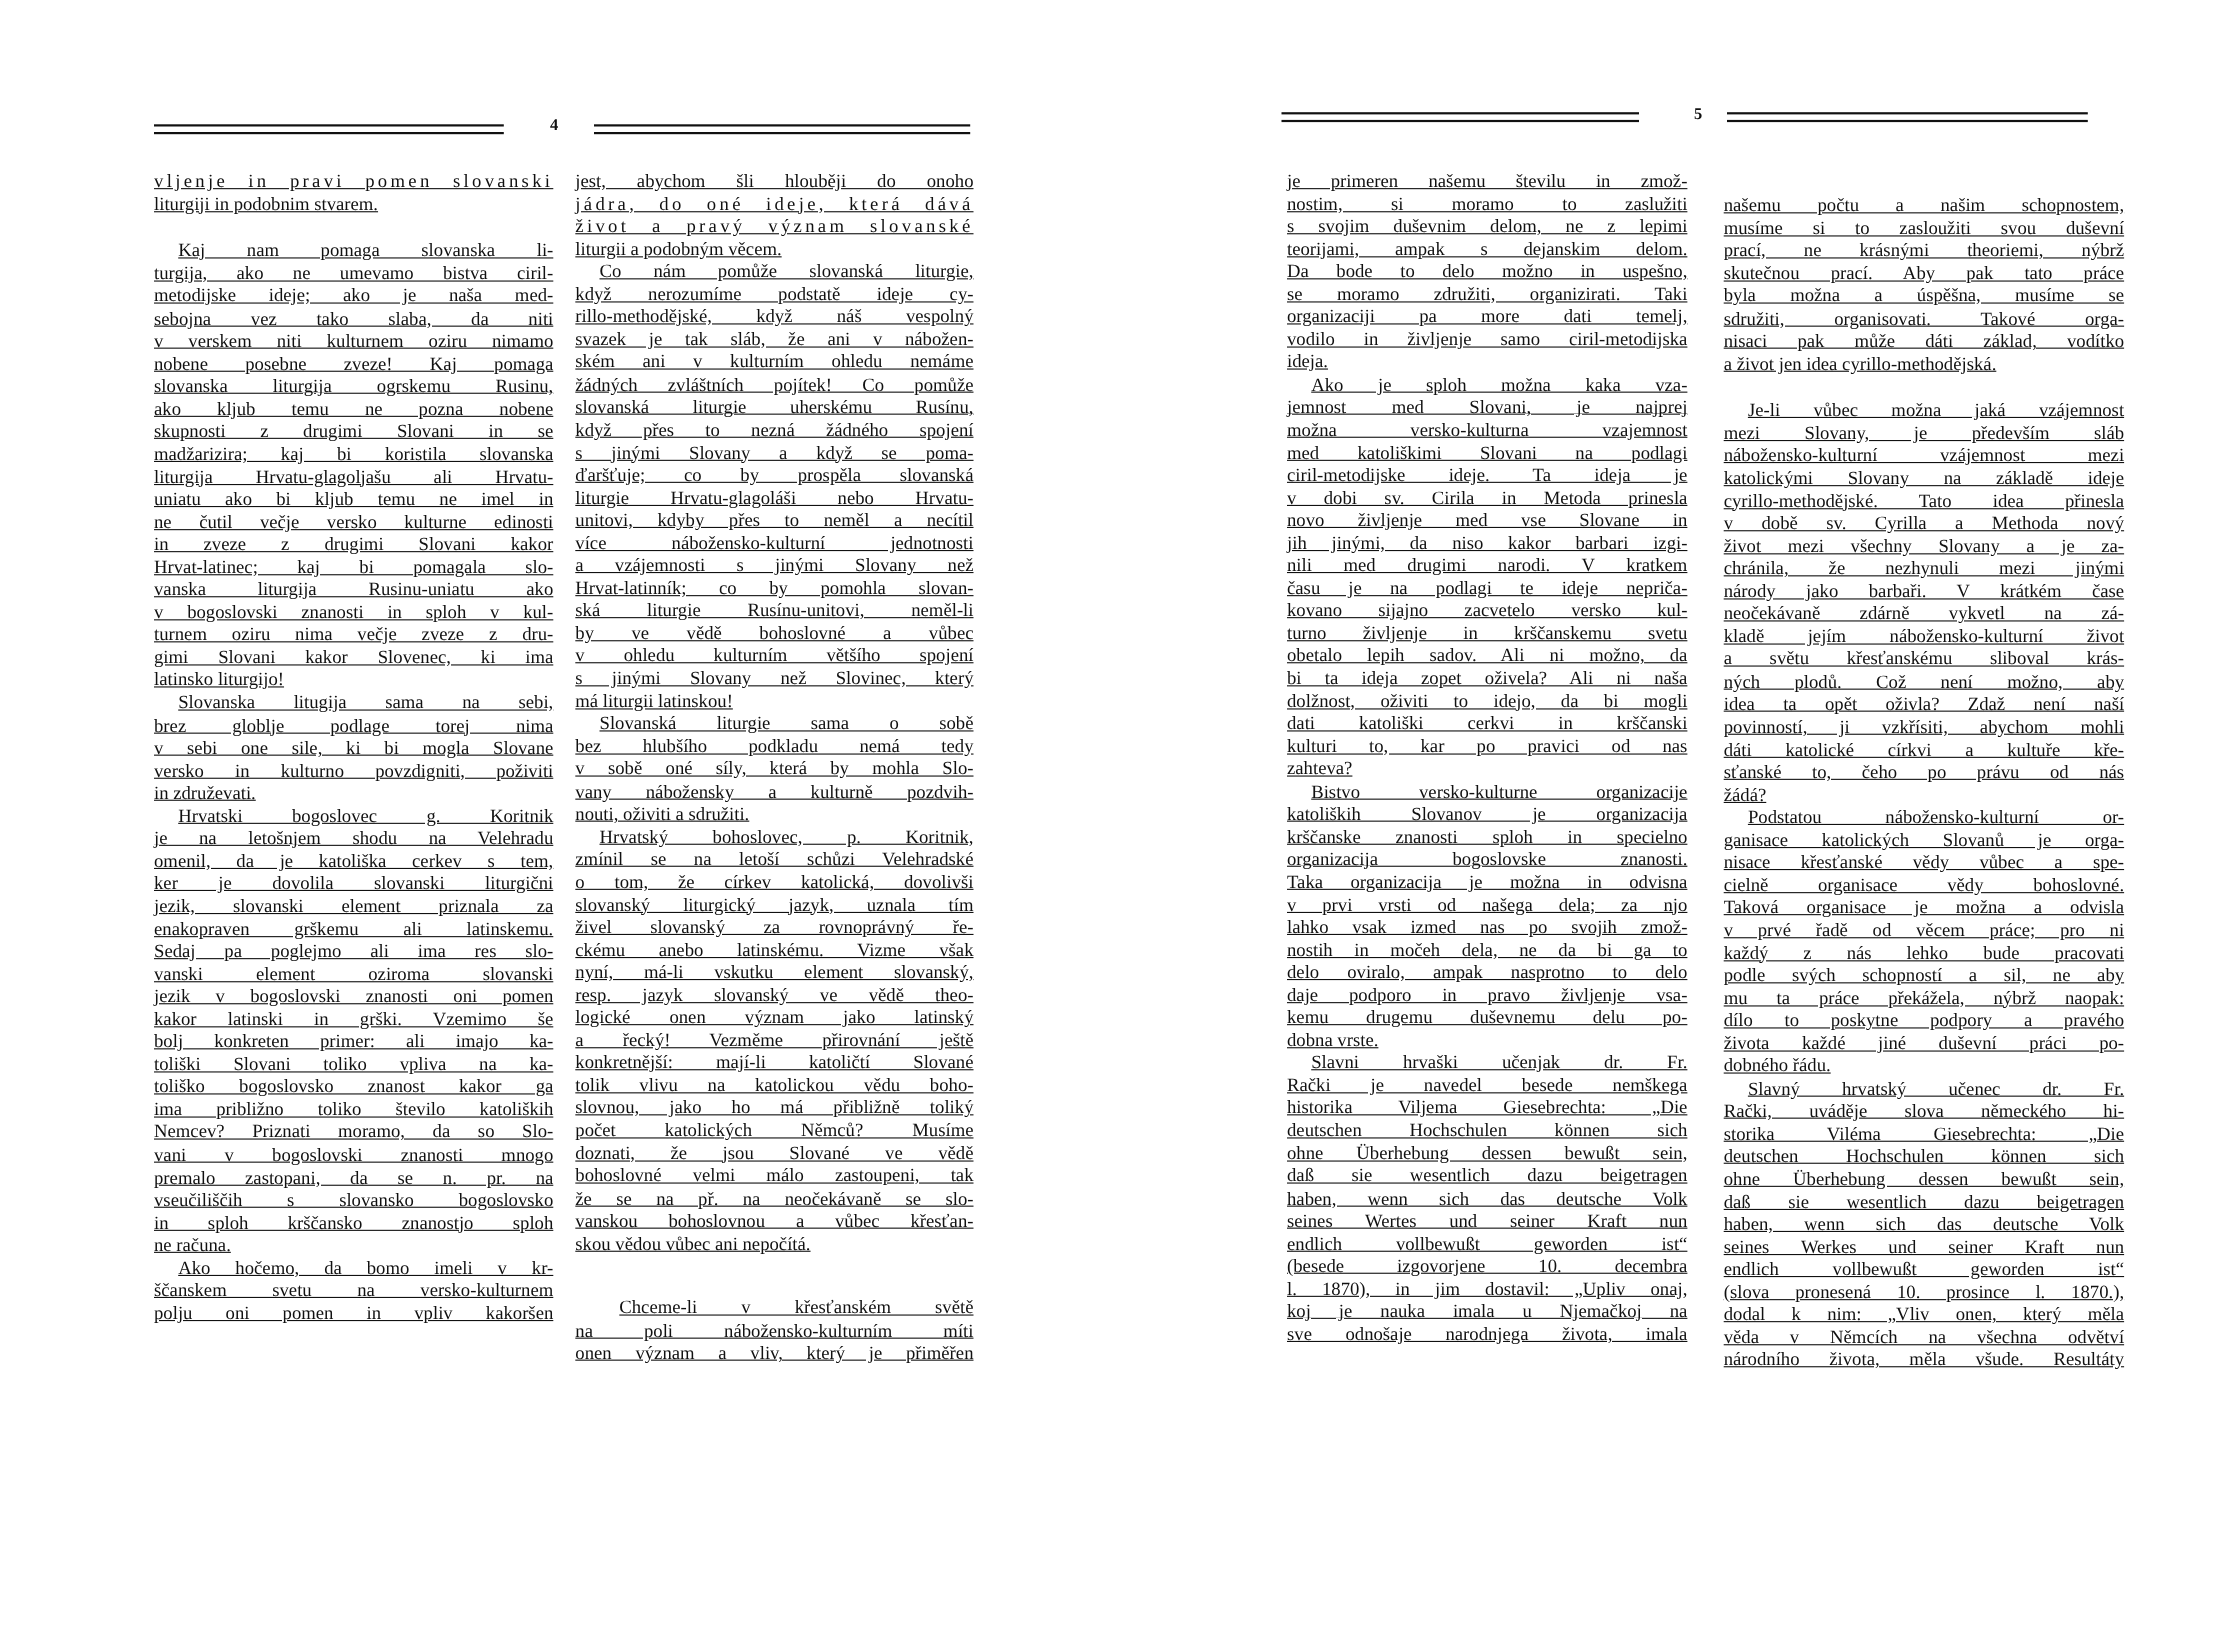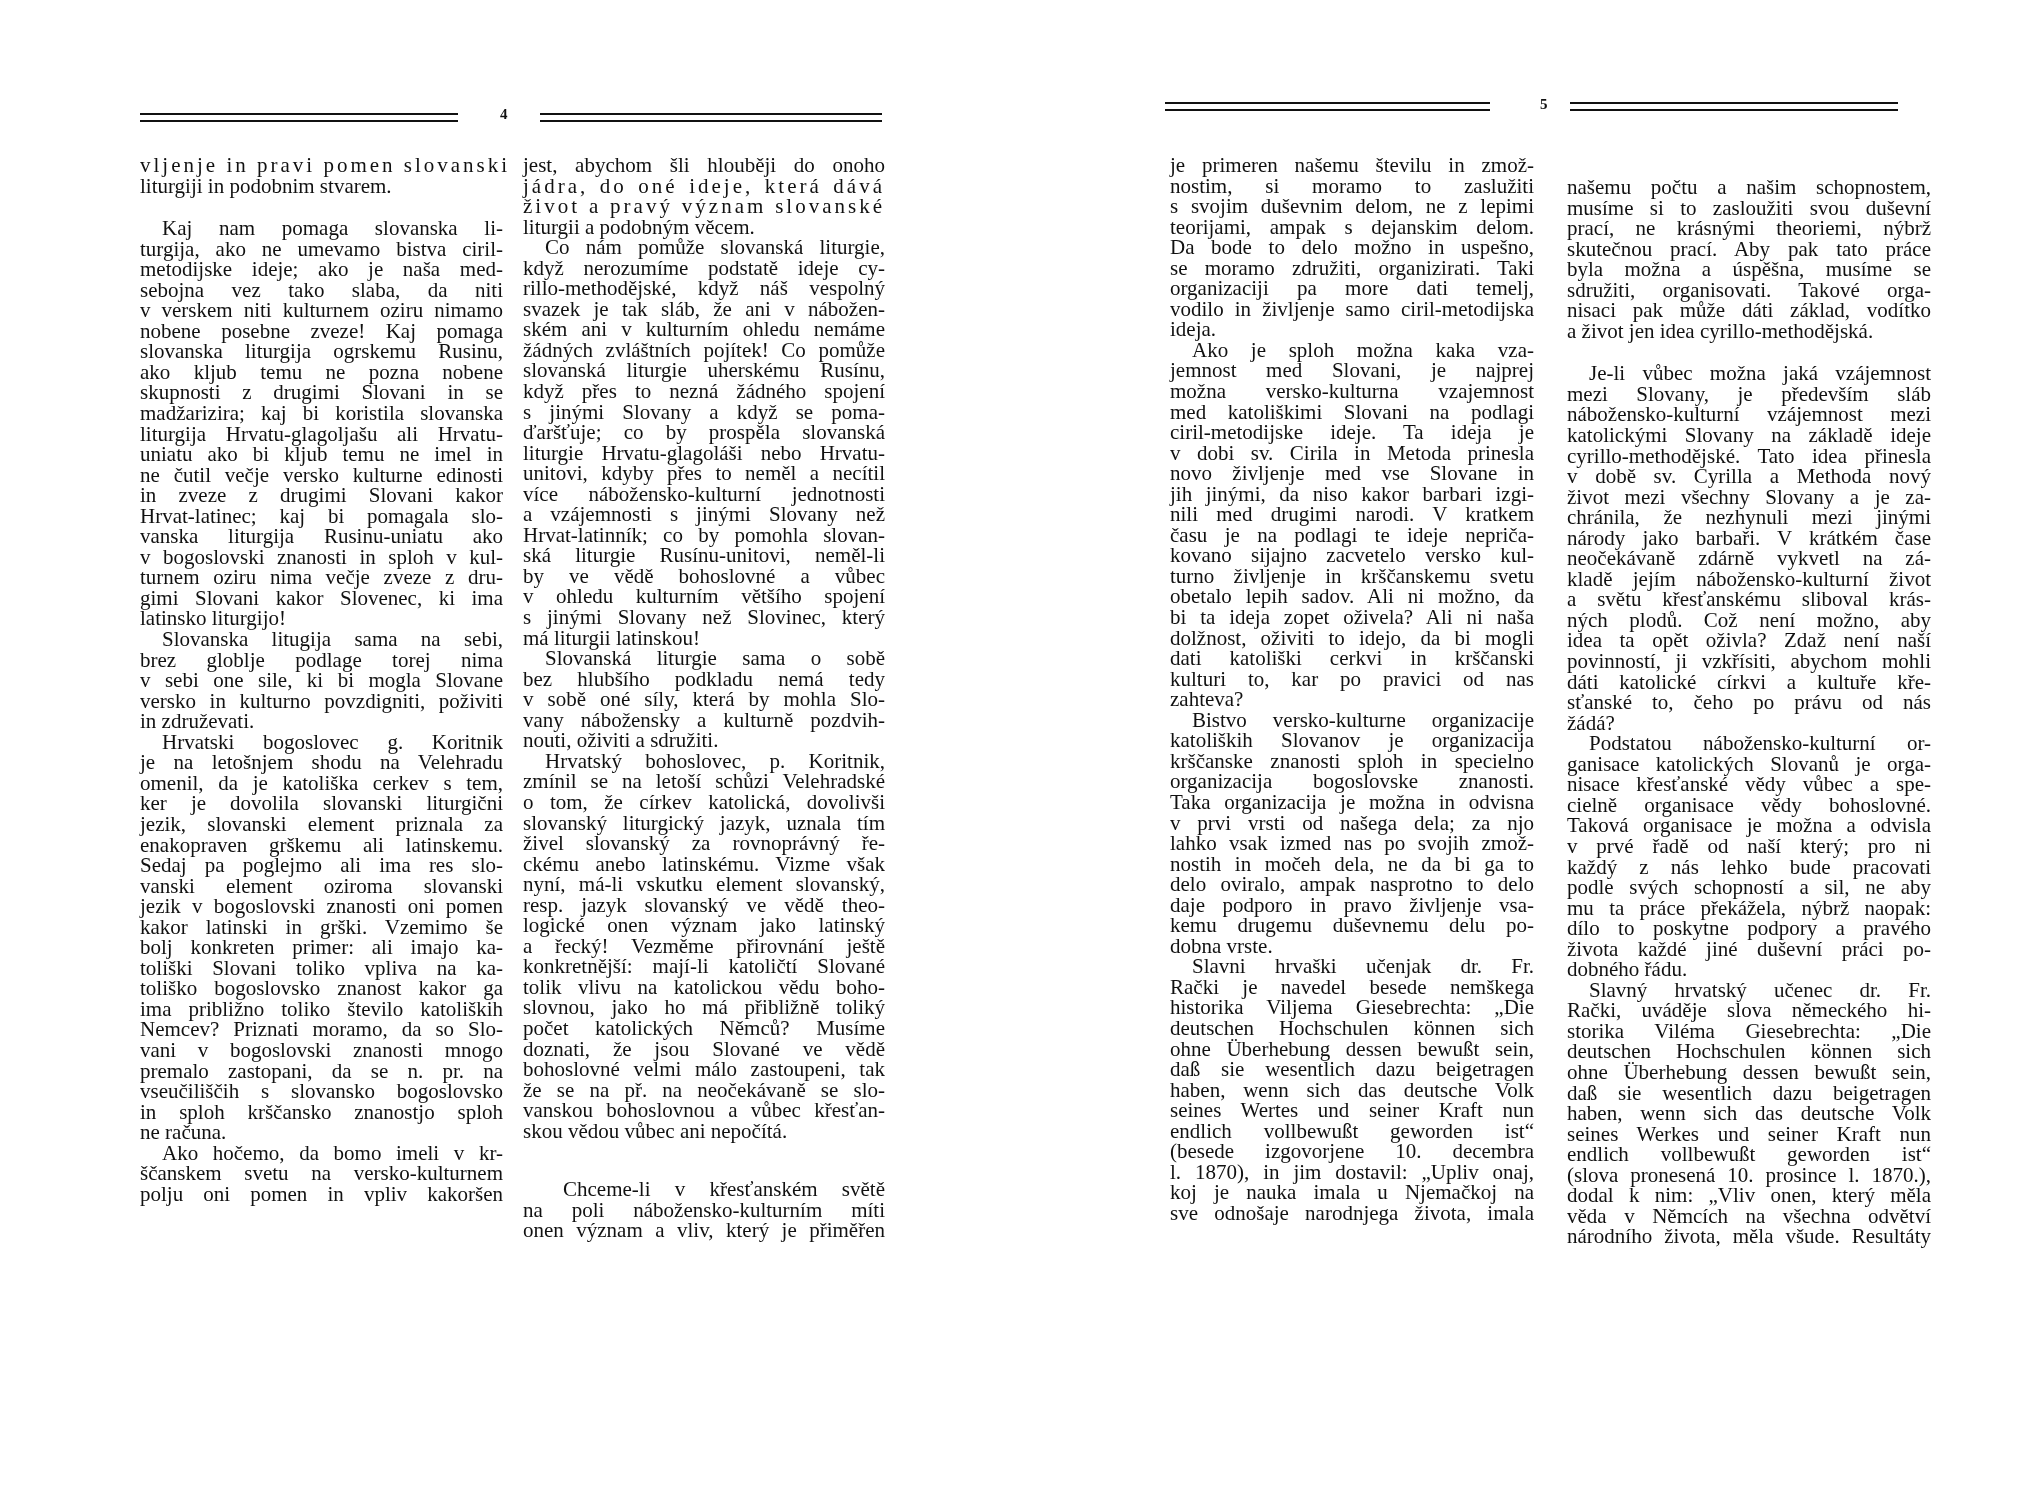--- a/index.html
+++ b/index.html
@@ -6,22 +6,23 @@
   body {
     width: 2030px; height: 1500px; background: #ffffff; position: relative; overflow: hidden;
     font-family: "Liberation Serif", "DejaVu Serif", serif; color: #111;
   }
   .page { position: absolute; top: 0; height: 1500px; }
   .page-left { left: 0; width: 1015px; }
   .page-right { left: 1015px; width: 1015px; }
   .rule { position: absolute; height: 9px; border-top: 2px solid #111; border-bottom: 2px solid #111; box-sizing: border-box; }
   .pnum { position: absolute; font-size: 15px; font-weight: bold; }
   .col {
-    position: absolute; top: 155px; font-size: 21px; line-height: 20.55px;
+    position: absolute; top: 155px; font-size: 17px; line-height: 20.55px;
     text-align: justify;
+    text-decoration: underline;
   }
   .col .line { display: block; text-align: justify; text-align-last: justify; white-space: nowrap; }
   .col .line.last { text-align-last: left; }
   .col .line.ind { padding-left: 22px; }
   .sp { letter-spacing: 3px; }
 </style>
 </head>
 <body>
 
 <div class="page page-left">
@@ -220,21 +221,21 @@
       <span class="line">idea ta opět oživla? Zdaž není naší</span>
       <span class="line">povinností, ji vzkřísiti, abychom mohli</span>
       <span class="line">dáti katolické církvi a kultuře kře-</span>
       <span class="line">sťanské to, čeho po právu od nás</span>
       <span class="line last">žádá?</span>
       <span class="line ind">Podstatou nábožensko-kulturní or-</span>
       <span class="line">ganisace katolických Slovanů je orga-</span>
       <span class="line">nisace křesťanské vědy vůbec a spe-</span>
       <span class="line">cielně organisace vědy bohoslovné.</span>
       <span class="line">Taková organisace je možna a odvisla</span>
-      <span class="line">v prvé řadě od naší který; pro ni</span>
+      <span class="line">v prvé řadě od věcem práce; pro ni</span>
       <span class="line">každý z nás lehko bude pracovati</span>
       <span class="line">podle svých schopností a sil, ne aby</span>
       <span class="line">mu ta práce překážela, nýbrž naopak:</span>
       <span class="line">dílo to poskytne podpory a pravého</span>
       <span class="line">života každé jiné duševní práci po-</span>
       <span class="line last">dobného řádu.</span>
       <span class="line ind">Slavný hrvatský učenec dr. Fr.</span>
       <span class="line">Rački, uváděje slova německého hi-</span>
       <span class="line">storika Viléma Giesebrechta: „Die</span>
       <span class="line">deutschen Hochschulen können sich</span>

